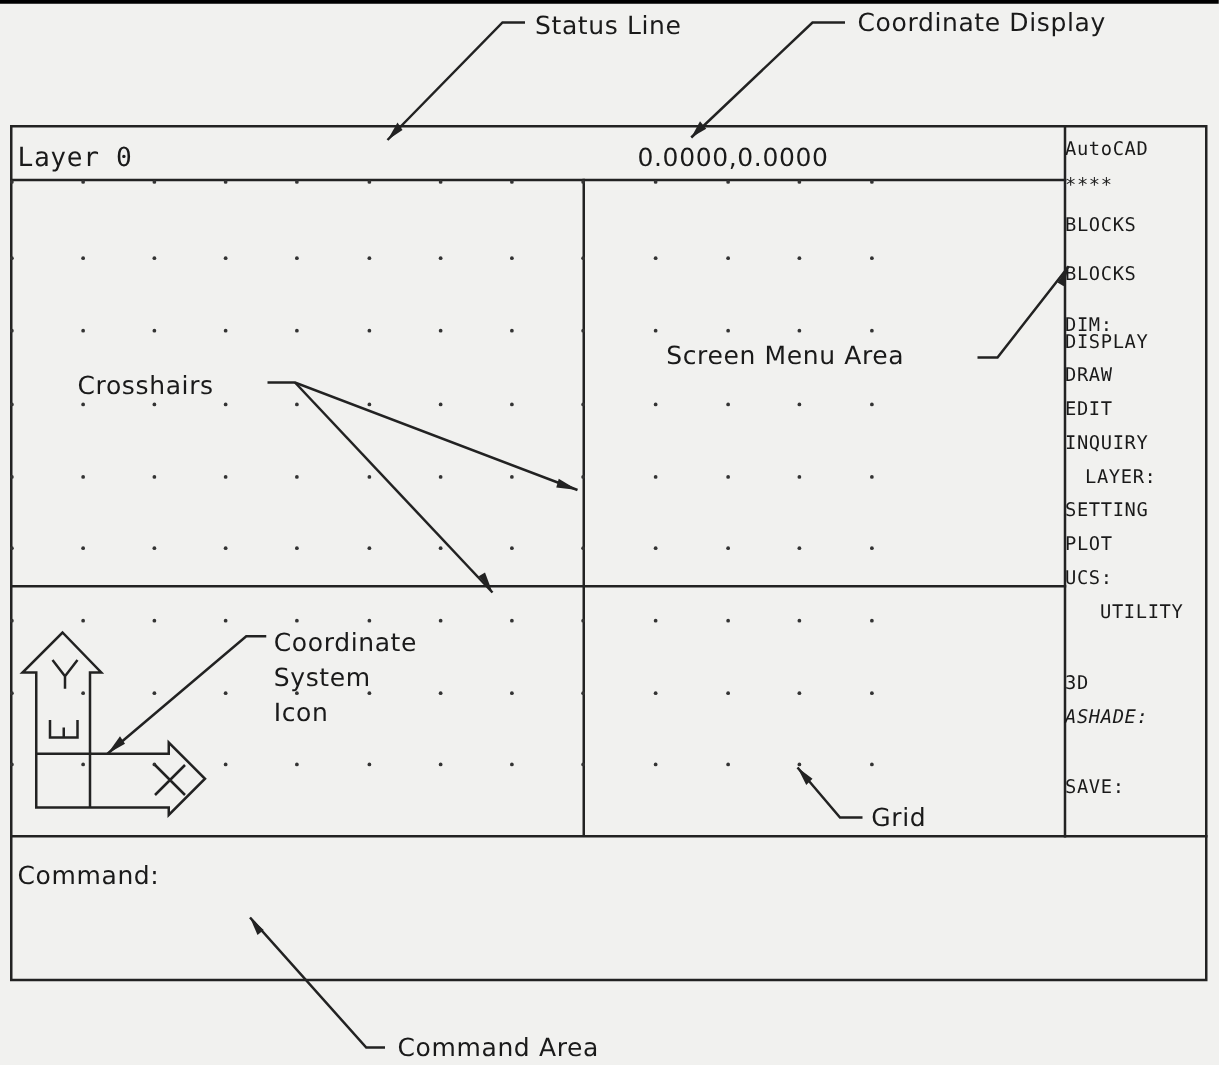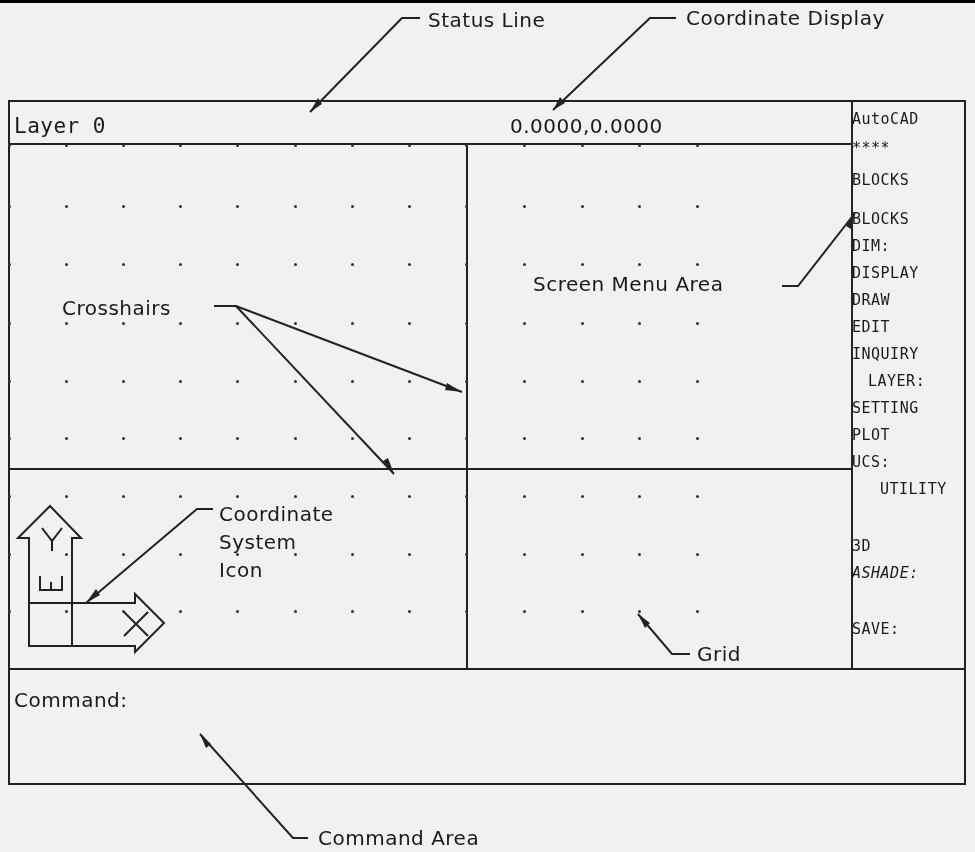--- a/index.html
+++ b/index.html
@@ -151,21 +151,21 @@
     <div class="dot" style="left: 523px; top: 610px;"></div>
     <div class="dot" style="left: 581px; top: 610px;"></div>
     <div class="dot" style="left: 638px; top: 610px;"></div>
     <div class="dot" style="left: 696px; top: 610px;"></div>
   </div>
 
 <div class="menu-item" style="top:110px;">AutoCAD</div>
 <div class="menu-item" style="top:139px;">****</div>
 <div class="menu-item" style="top:171px;">BLOCKS</div>
 <div class="menu-item" style="top:210px;">BLOCKS</div>
-<div class="menu-item" style="top:237px;">DIM:</div>
+<div class="menu-item" style="top:251px;">DIM:</div>
 <div class="menu-item" style="top:264px;">DISPLAY</div>
 <div class="menu-item" style="top:291px;">DRAW</div>
 <div class="menu-item" style="top:318px;">EDIT</div>
 <div class="menu-item" style="top:345px;">INQUIRY</div>
 <div class="menu-item" style="top:372px;padding-left:16px;">LAYER:</div>
 <div class="menu-item" style="top:399px;">SETTING</div>
 <div class="menu-item" style="top:426px;">PLOT</div>
 <div class="menu-item" style="top:453px;">UCS:</div>
 <div class="menu-item" style="top:480px;padding-left:28px;">UTILITY</div>
 <div class="menu-item" style="top:537px;">3D</div>

